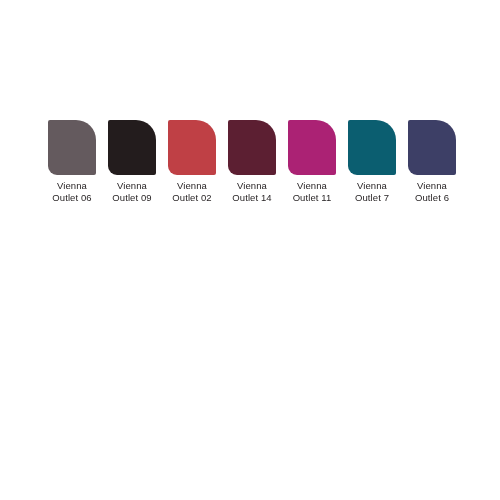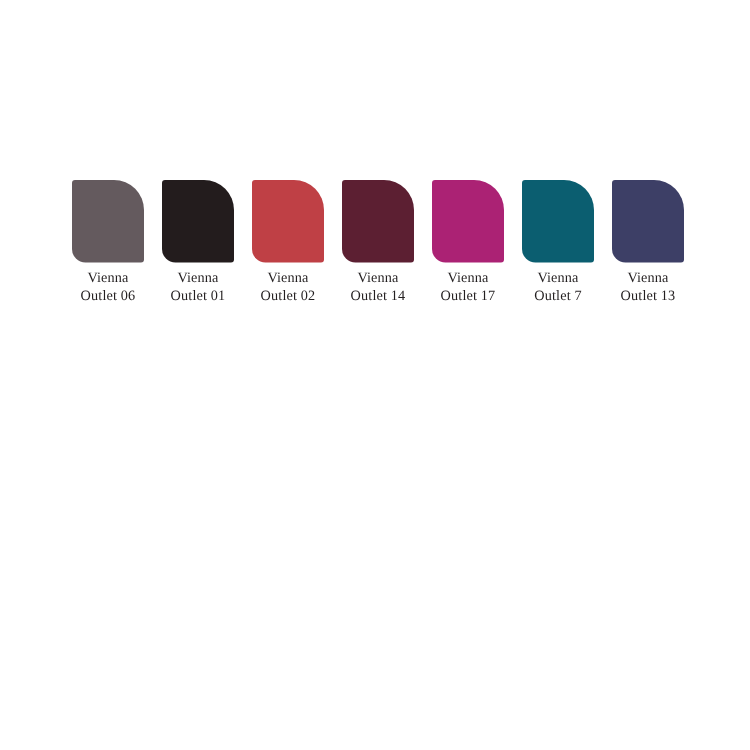--- a/index.html
+++ b/index.html
@@ -47,21 +47,20 @@
   }
 
   .swatch-label {
     margin-top: 5px;
     font-size: 9.5px;
     line-height: 12px;
     color: #231f20;
     text-align: center;
     white-space: nowrap;
     letter-spacing: 0.1px;
-    font-family: Liberation Serif, serif;
   }
   .swatch-label-line {
     display: block;
   }
 </style>
 </head>
 <body style="background: rgb(255, 255, 255);">
 
 <div id="swatch-palette">
 
@@ -70,21 +69,21 @@
     <div class="swatch-label" style="color: rgb(35, 31, 32);">
       <span class="swatch-label-line">Vienna</span>
       <span class="swatch-label-line">Outlet 06</span>
     </div>
   </div>
 
   <div class="swatch-cell">
     <div class="swatch-chip" style="background: rgb(35, 28, 29);"></div>
     <div class="swatch-label" style="color: rgb(35, 31, 32);">
       <span class="swatch-label-line">Vienna</span>
-      <span class="swatch-label-line">Outlet 01</span>
+      <span class="swatch-label-line">Outlet 09</span>
     </div>
   </div>
 
   <div class="swatch-cell">
     <div class="swatch-chip" style="background: rgb(191, 64, 69);"></div>
     <div class="swatch-label" style="color: rgb(35, 31, 32);">
       <span class="swatch-label-line">Vienna</span>
       <span class="swatch-label-line">Outlet 02</span>
     </div>
   </div>
@@ -94,33 +93,33 @@
     <div class="swatch-label" style="color: rgb(35, 31, 32);">
       <span class="swatch-label-line">Vienna</span>
       <span class="swatch-label-line">Outlet 14</span>
     </div>
   </div>
 
   <div class="swatch-cell">
     <div class="swatch-chip" style="background: rgb(171, 34, 116);"></div>
     <div class="swatch-label" style="color: rgb(35, 31, 32);">
       <span class="swatch-label-line">Vienna</span>
-      <span class="swatch-label-line">Outlet 17</span>
+      <span class="swatch-label-line">Outlet 11</span>
     </div>
   </div>
 
   <div class="swatch-cell">
     <div class="swatch-chip" style="background: rgb(11, 94, 112);"></div>
     <div class="swatch-label" style="color: rgb(35, 31, 32);">
       <span class="swatch-label-line">Vienna</span>
       <span class="swatch-label-line">Outlet 7</span>
     </div>
   </div>
 
   <div class="swatch-cell">
     <div class="swatch-chip" style="background: rgb(61, 63, 102);"></div>
     <div class="swatch-label" style="color: rgb(35, 31, 32);">
       <span class="swatch-label-line">Vienna</span>
-      <span class="swatch-label-line">Outlet 13</span>
+      <span class="swatch-label-line">Outlet 6</span>
     </div>
   </div>
 
 </div>
 
 </body></html>

